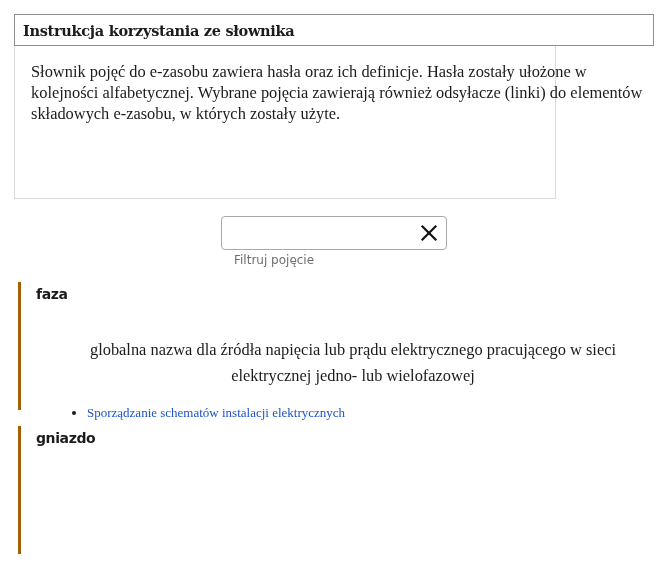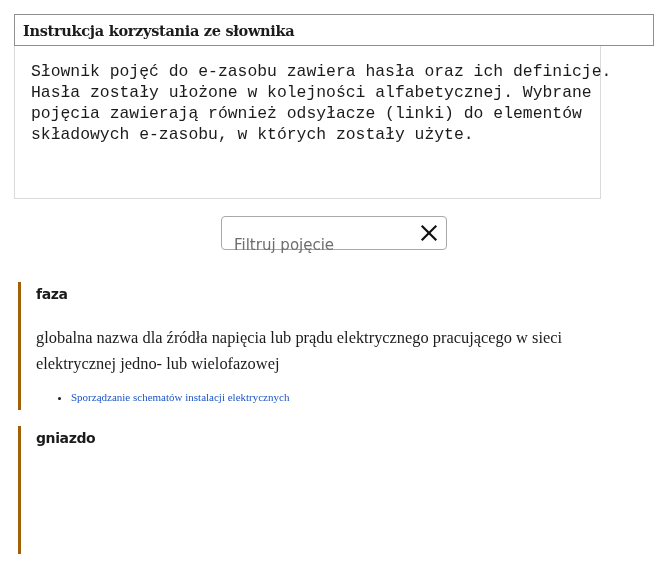--- a/index.html
+++ b/index.html
@@ -12,21 +12,21 @@
     }
     body {
       font-family: "DejaVu Serif", "Liberation Serif", serif;
       color: #1b1b1b;
       position: relative;
     }
     .instr-box {
       position: absolute;
       left: 14px;
       top: 14px;
-      width: 587px;
+      width: 542px;
       height: 185px;
       border: 1px solid #d7dbde;
       box-sizing: border-box;
     }
     .instr-header {
       position: absolute;
       left: -1px;
       top: -1px;
       width: 640px;
       height: 32px;
@@ -40,21 +40,21 @@
       font-weight: bold;
       font-size: 14.5px;
       color: #1b1b1b;
       letter-spacing: -0.3px;
     }
     .instr-body {
       position: absolute;
       left: 16px;
       top: 46px;
       width: 615px;
-      font-family: Liberation Mono, monospace;
+      font-family: Liberation Serif, serif;
       font-size: 16.4px;
       line-height: 21px;
       color: #1b1b1b;
     }
     .instr-body p {
       margin: 0;
     }
     .instr-body p + p {
       margin-top: 16px;
     }
@@ -65,28 +65,28 @@
       width: 226px;
       height: 34px;
       border: 1px solid #a9a9a9;
       border-radius: 4px;
       box-sizing: border-box;
       background: #ffffff;
     }
     .filter input {
       position: absolute;
       left: 1px;
-      top: 1px;
+      top: 16px;
       width: 190px;
       height: 30px;
       border: none;
       outline: none;
       background: transparent;
       font-family: "DejaVu Sans", "Liberation Sans", sans-serif;
-      font-size: 15px;
+      font-size: 12px;
       padding: 12px 0 0 11px;
       color: #1b1b1b;
     }
     .filter input::placeholder {
       color: #6e6e6e;
     }
     .filter .clear {
       position: absolute;
       right: 8px;
       top: 7px;
@@ -115,30 +115,31 @@
     }
     .definition {
       position: absolute;
       left: 15px;
       top: 43px;
       width: 610px;
       font-family: "Liberation Serif", "DejaVu Serif", serif;
       font-size: 16.4px;
       line-height: 26px;
       color: #1b1b1b;
-      margin: 0;
+      margin: 12px;
+      text-align: center;
     }
     .links {
       position: absolute;
       left: 15px;
       top: 104px;
-      margin: 0;
+      margin: 16px;
       padding: 0 0 0 35px;
       font-family: "Liberation Serif", "DejaVu Serif", serif;
-      font-size: 11px;
+      font-size: 13px;
       line-height: 22px;
       color: #1b1b1b;
     }
     .links li {
       padding-left: 0;
     }
     .links a {
       color: #1c55c6;
       text-decoration: none;
     }

